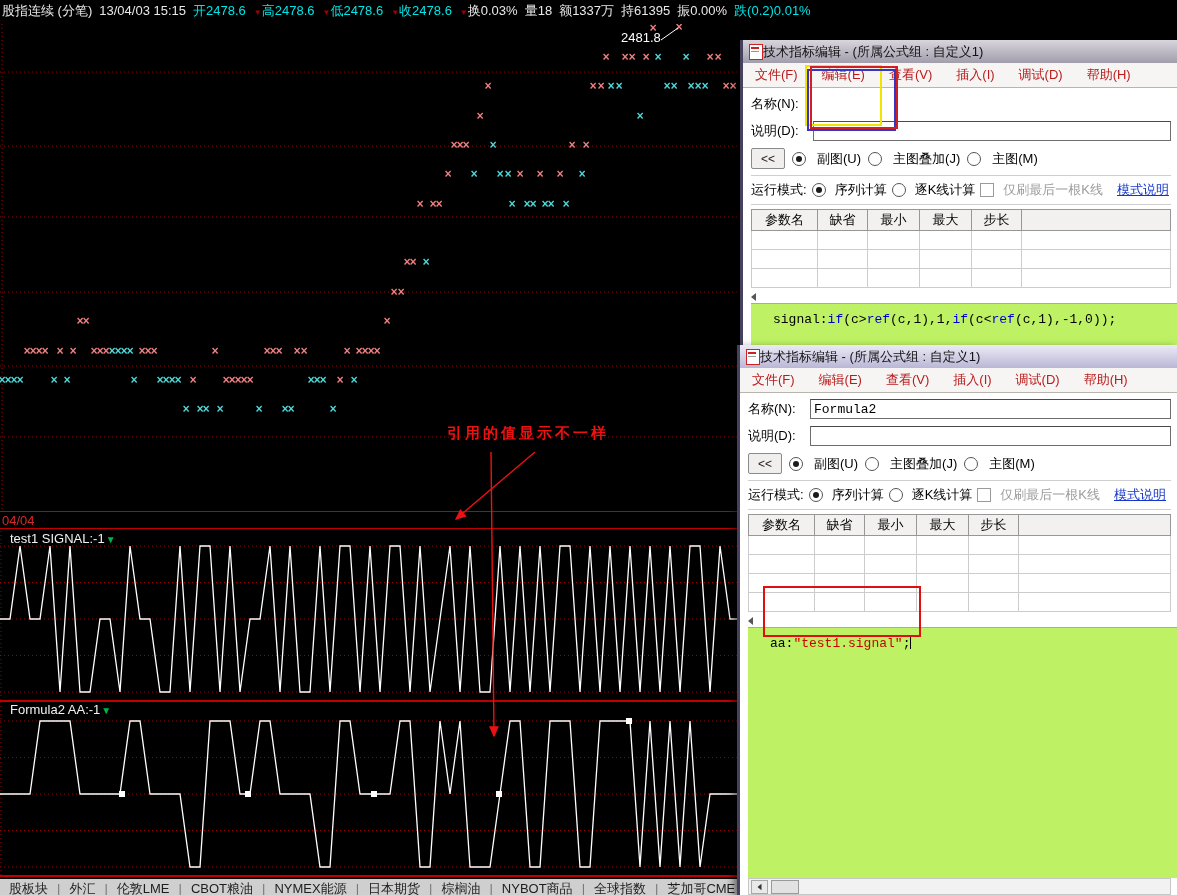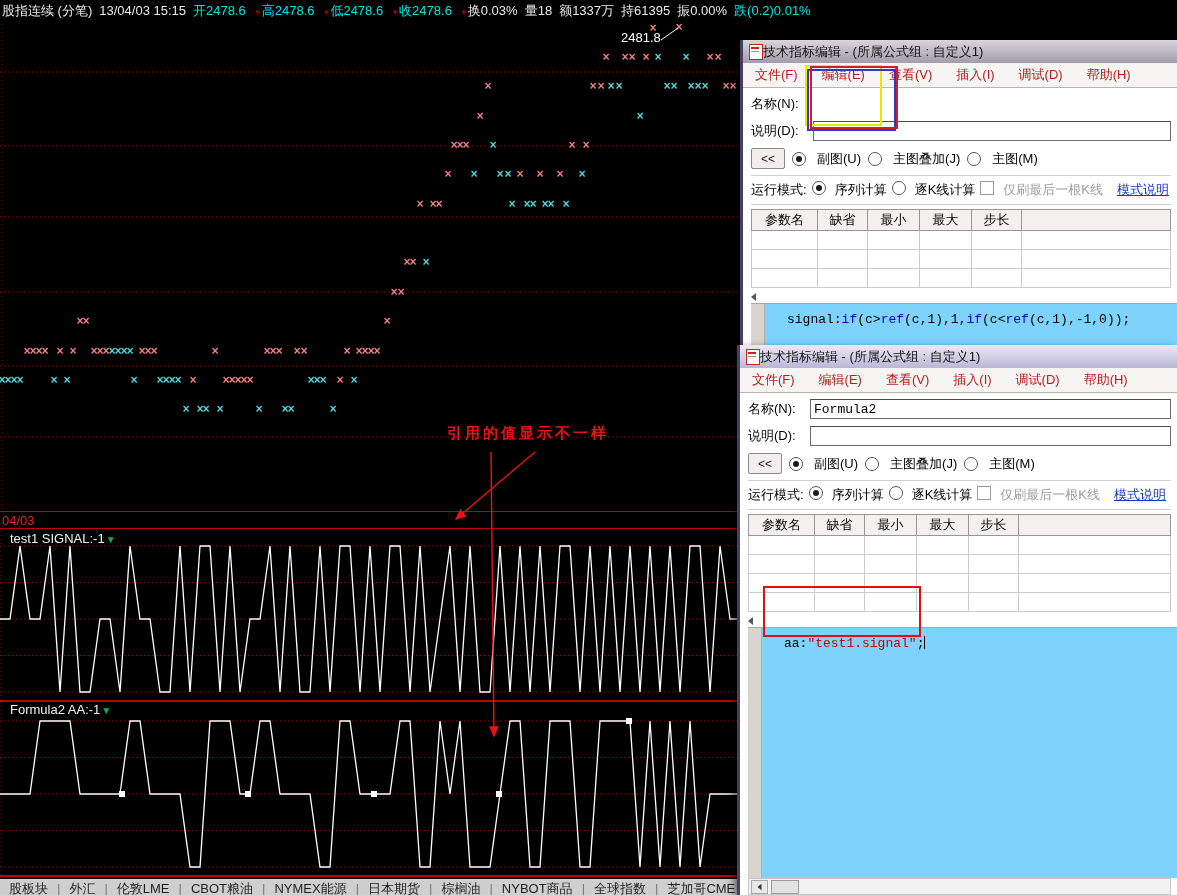--- a/index.html
+++ b/index.html
@@ -48,31 +48,31 @@
   .toolbar-row{display:flex;align-items:center;margin:6px 6px 0 8px;font-size:13px;gap:7px;
                border-bottom:1px solid #cfcfcf;padding-bottom:6px;}
   .collapse-btn{width:34px;height:21px;background:#f0efed;border:1px solid #8a8a8a;
                 border-radius:2px;font-size:12px;color:#222;}
   .radio{width:12px;height:12px;border-radius:50%;border:1px solid #555;background:#fff;
          display:inline-block;position:relative;margin-right:4px;vertical-align:-2px;flex:0 0 auto;}
   .radio.sel::after{content:"";position:absolute;left:3px;top:3px;width:6px;height:6px;
                     border-radius:50%;background:#1a1a1a;}
   .checkbox{width:12px;height:12px;border:1px solid #9b9b9b;background:#fff;display:inline-block;
             margin-right:4px;vertical-align:-2px;flex:0 0 auto;}
-  .runmode-row{display:flex;margin:5px 6px 0 8px;font-size:13px;gap:5px;
+  .runmode-row{display:flex;align-items:center;margin:5px 6px 0 8px;font-size:13px;gap:5px;
                padding-bottom:5px;border-bottom:1px solid #cfcfcf;}
   .grey{color:#9c9c9c;}
   .link{color:#1536c9;text-decoration:underline;margin-left:9px;cursor:pointer;white-space:nowrap;}
   .param-table{margin:4px 6px 0 8px;border-collapse:collapse;width:calc(100% - 14px);font-size:13px;table-layout:fixed;}
   .param-table th{border:1px solid #979797;background:#f2f1ef;font-weight:normal;height:18px;}
   .param-table td{border:1px solid #cccccc;height:16px;}
   .hstub{height:13px;margin:2px 6px 0 8px;display:flex;align-items:center;}
   .arr-left{width:0;height:0;border-top:4px solid transparent;border-bottom:4px solid transparent;
             border-right:5px solid #555;}
-  .code-area{position:relative;margin-left:8px;border-top:1px solid #a8a8a8;background:#7dd3fc;display:flex;}
+  .code-area{position:relative;margin-left:8px;border-top:1px solid #a8a8a8;background:#bef264;display:flex;flex-direction:column;}
   .gutter{width:13px;background:#d8d5cf;border-right:1px solid #b2afa9;flex:0 0 auto;}
   .code{font:13px "Liberation Mono",monospace;padding:8px 0 0 22px;white-space:pre;}
   .caret{display:inline-block;width:1px;height:13px;background:#000;vertical-align:-2px;}
   .hscroll{height:15px;background:#f2f2f2;border:1px solid #c7c7c7;margin:0 6px 0 8px;
            display:flex;align-items:center;padding-left:2px;gap:3px;}
   .hs-btn{width:15px;height:12px;background:#e9e9e9;border:1px solid #a8a8a8;display:flex;
           align-items:center;justify-content:center;}
   .hs-thumb{width:26px;height:12px;background:#e2e2e2;border:1px solid #9a9a9a;}
   .annot-rect{position:absolute;z-index:20;background:transparent;pointer-events:none;}
 </style>
@@ -203,21 +203,21 @@
       <text x="285" y="389" fill="#4fd8d8" text-anchor="middle" font-family="&quot;Liberation Mono&quot;,monospace" font-size="12" font-weight="bold">×</text>
       <text x="291" y="389" fill="#4fd8d8" text-anchor="middle" font-family="&quot;Liberation Mono&quot;,monospace" font-size="12" font-weight="bold">×</text>
       <text x="333" y="389" fill="#4fd8d8" text-anchor="middle" font-family="&quot;Liberation Mono&quot;,monospace" font-size="12" font-weight="bold">×</text>
       <line x1="661" y1="16" x2="678" y2="4" stroke="#fff" stroke-width="1"></line>
       <text x="621" y="18" fill="#fff" font-size="13">2481.8</text>
     </svg>
 
   <div id="annotation-text" style="color: rgb(238, 17, 17);">引用的值显示不一样</div>
 
   <div id="date-row">
-    <span>04/03</span>
+    <span>04/04</span>
   </div>
 
   <div id="panel1" class="panel">
     <div class="panel-label">
       <span>test1 SIGNAL:-1</span><span class="tri">▼</span>
     </div>
     <svg id="wave1" width="740" height="169">
         <line x1="0" y1="15" x2="740" y2="15" stroke="#9b0000" stroke-dasharray="1 3"></line>
         <line x1="0" y1="51.5" x2="740" y2="51.5" stroke="#9b0000" stroke-dasharray="1 3"></line>
         <line x1="0" y1="88" x2="740" y2="88" stroke="#9b0000" stroke-dasharray="1 3"></line>

